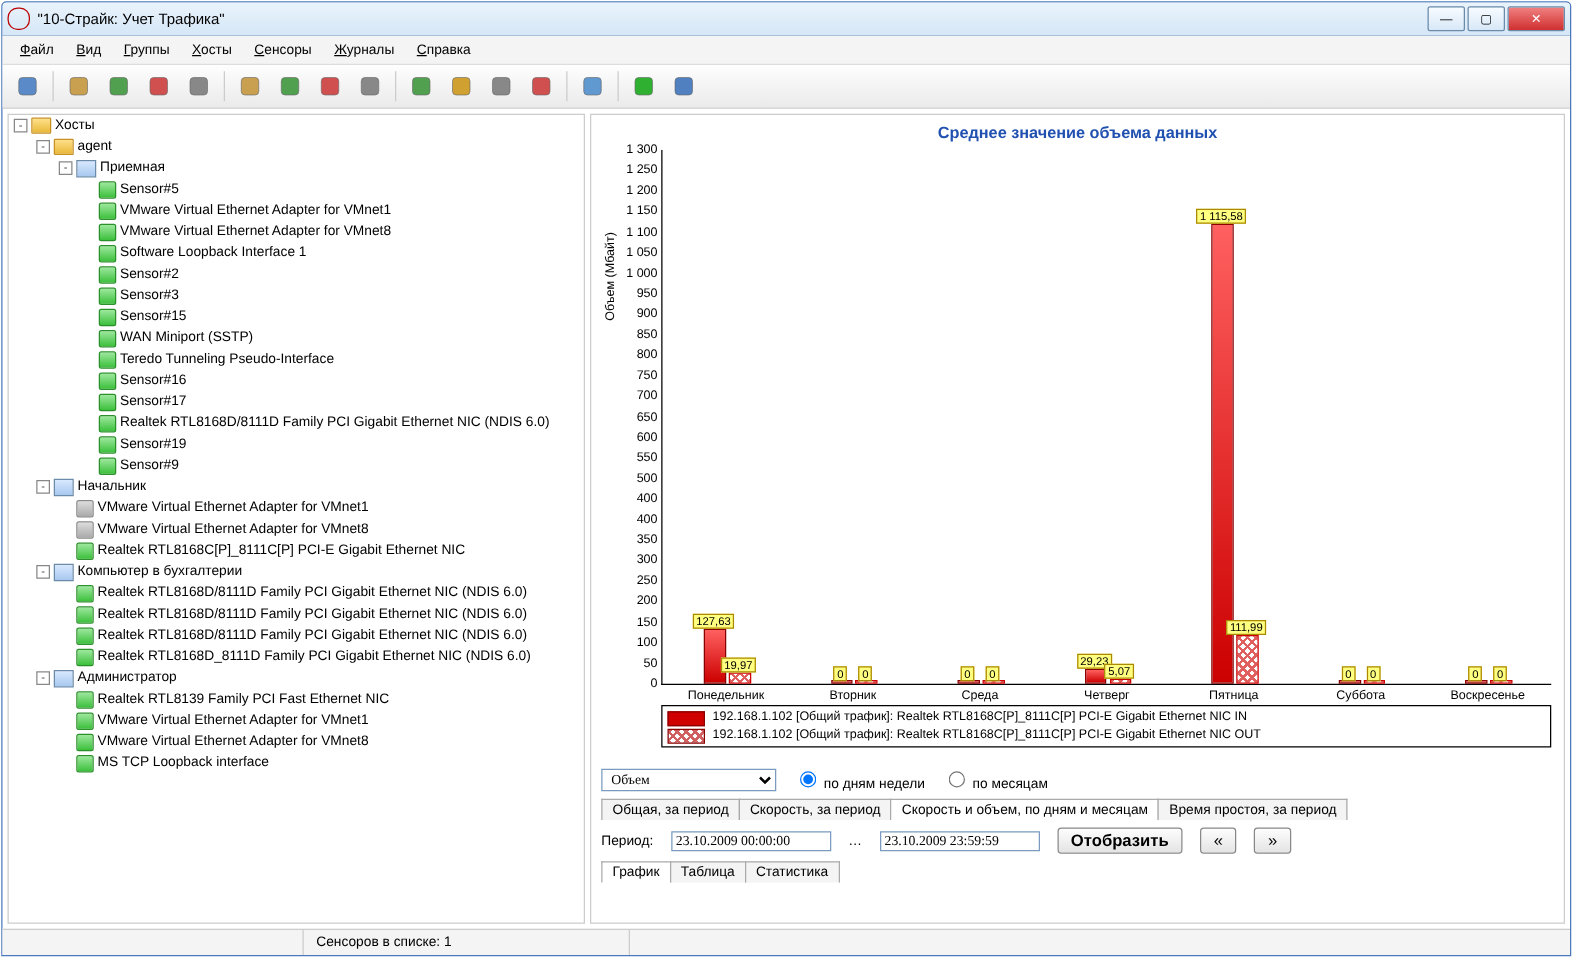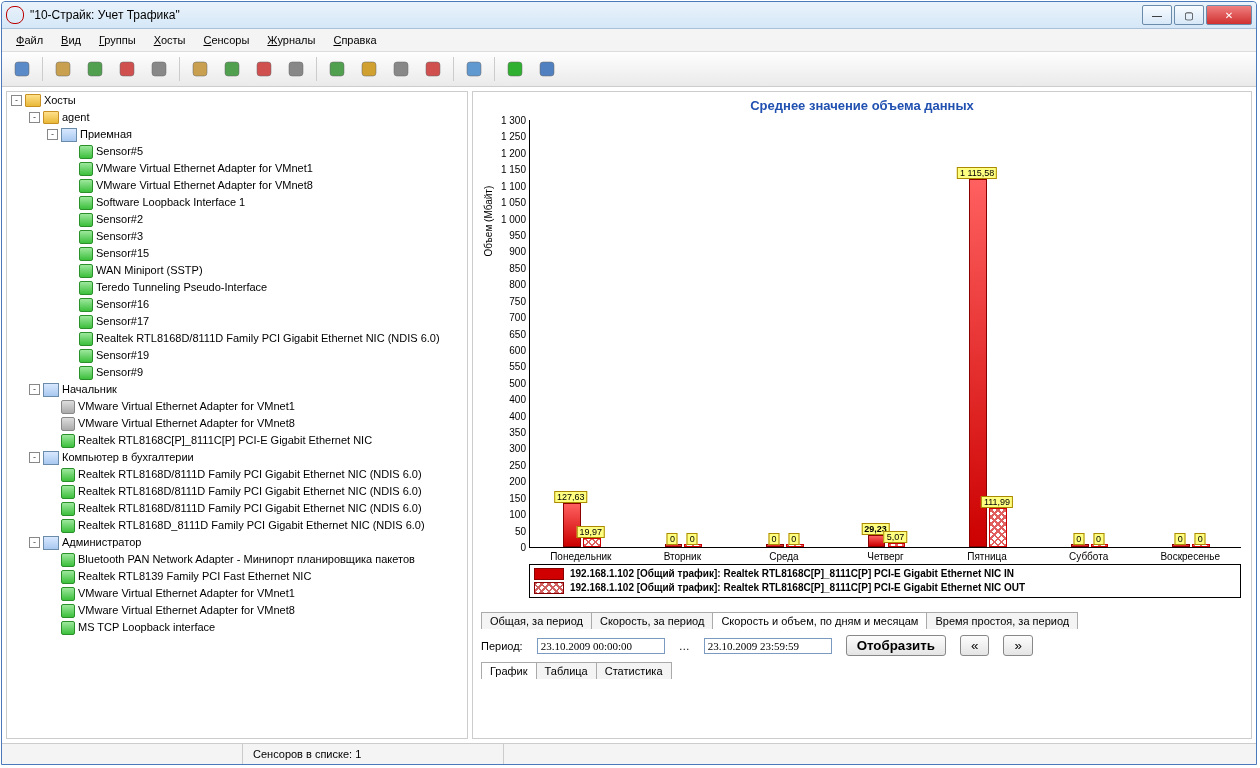--- a/index.html
+++ b/index.html
@@ -34,21 +34,21 @@
 .chart-title{text-align:center;font-weight:bold;color:#2050b0;font-size:13px;padding:6px 0 2px;}
 .chart-area{position:absolute;left:56px;right:10px;top:28px;bottom:190px;border-left:1px solid #000;border-bottom:1px solid #000;}
 .ylabel{position:absolute;left:4px;top:50%;transform:rotate(-90deg) translateX(50%);transform-origin:left top;font-size:10px;white-space:nowrap;}
 .ytick{position:absolute;right:100%;padding-right:4px;font-size:10px;transform:translateY(50%);}
 .xlab{position:absolute;top:100%;transform:translateX(-50%);padding-top:4px;font-size:10px;}
 .barlabel{position:absolute;background:#ffff80;border:1px solid #aa8800;font-size:9px;padding:0 2px;transform:translateX(-50%);white-space:nowrap;}
 .bar{position:absolute;bottom:0;}
 .bar.in{background:linear-gradient(#ff6060,#cc0000);border:1px solid #800;}
 .bar.out{background:#fff;border:1px solid #c00;background-image:repeating-linear-gradient(45deg,#e06060 0 2px,transparent 2px 5px),repeating-linear-gradient(-45deg,#e06060 0 2px,transparent 2px 5px);}
 .legend{position:absolute;left:56px;right:10px;bottom:140px;border:1px solid #000;padding:2px 4px;font-size:10px;background:#fff;}
-.legend .lrow{display:flex;align-items:center;gap:6px;line-height:14px;font-weight:bold;}
+.legend .lrow{display:flex;align-items:flex-end;gap:6px;line-height:14px;}
 .swatch{width:28px;height:10px;border:1px solid #800;}
 .swatch.in{background:#d00000;}
 .swatch.out{background:#fff;background-image:repeating-linear-gradient(45deg,#d06060 0 2px,transparent 2px 5px),repeating-linear-gradient(-45deg,#d06060 0 2px,transparent 2px 5px);}
 .controls{position:absolute;left:8px;right:8px;bottom:0;height:130px;font-size:11px;}
 .ctrlrow{display:flex;align-items:center;gap:14px;margin:6px 0;}
 select,input[type=text]{font:11px Tahoma;border:1px solid #7a9ac0;padding:1px 3px;background:#fff;}
 .tabs{display:flex;margin-top:4px;}
 .tab{border:1px solid #aaa;border-bottom:none;padding:2px 8px;background:#f4f4f4;margin-right:-1px;font-size:11px;cursor:pointer;}
 .tab.active{background:#fff;}
 .btn{border:1px solid #888;background:linear-gradient(#fdfdfd,#e4e4e4);padding:2px 10px;border-radius:3px;cursor:pointer;}
@@ -361,27 +361,20 @@
                   </li>
                 </ul>
               </li>
               <li>
                 <div class="row">
                   <span class="expander">-</span>
                   <span class="pcicon"></span>
                   <span>Администратор</span>
                 </div>
                 <ul>
-                  <li>
-                    <div class="row">
-                      <span class="noexp"></span>
-                      <span class="hosticon"></span>
-                      <span>Bluetooth PAN Network Adapter - Минипорт планировщика пакетов</span>
-                    </div>
-                  </li>
                   <li>
                     <div class="row">
                       <span class="noexp"></span>
                       <span class="hosticon"></span>
                       <span>Realtek RTL8139 Family PCI Fast Ethernet NIC</span>
                     </div>
                   </li>
                   <li>
                     <div class="row">
                       <span class="noexp"></span>
@@ -452,21 +445,21 @@
             <div class="barlabel" style="left: calc(20.0286%); bottom: calc(0% + 2px);">0</div>
             <div class="bar out" style="left: calc(21.7286%); width: 2.2%; height: 0.3%;"></div>
             <div class="barlabel" style="left: calc(22.8286%); bottom: calc(0% + 2px);">0</div>
             <div class="xlab" style="left: 35.7143%;">Среда</div>
             <div class="bar in" style="left: calc(33.2143%); width: 2.2%; height: 0.3%;"></div>
             <div class="barlabel" style="left: calc(34.3143%); bottom: calc(0% + 2px);">0</div>
             <div class="bar out" style="left: calc(36.0143%); width: 2.2%; height: 0.3%;"></div>
             <div class="barlabel" style="left: calc(37.1143%); bottom: calc(0% + 2px);">0</div>
             <div class="xlab" style="left: 50%;">Четверг</div>
             <div class="bar in" style="left: calc(47.5%); width: 2.2%; height: 2.24846%;"></div>
-            <div class="barlabel" style="left: calc(48.6%); bottom: calc(2.24846% + 2px); font-weight: bold;">29,23</div>
+            <div class="barlabel" style="left: calc(48.6%); bottom: calc(2.24846% + 2px);">29,23</div>
             <div class="bar out" style="left: calc(50.3%); width: 2.2%; height: 0.39%;"></div>
             <div class="barlabel" style="left: calc(51.4%); bottom: calc(0.39% + 2px);">5,07</div>
             <div class="xlab" style="left: 64.2857%;">Пятница</div>
             <div class="bar in" style="left: calc(61.7857%); width: 2.2%; height: 85.8138%;"></div>
             <div class="barlabel" style="left: calc(62.8857%); bottom: calc(85.8138% + 2px);">1 115,58</div>
             <div class="bar out" style="left: calc(64.5857%); width: 2.2%; height: 8.61462%;"></div>
             <div class="barlabel" style="left: calc(65.6857%); bottom: calc(8.61462% + 2px);">111,99</div>
             <div class="xlab" style="left: 78.5714%;">Суббота</div>
             <div class="bar in" style="left: calc(76.0714%); width: 2.2%; height: 0.3%;"></div>
             <div class="barlabel" style="left: calc(77.1714%); bottom: calc(0% + 2px);">0</div>
@@ -483,20 +476,25 @@
               <span class="swatch in"></span>
               <span>192.168.1.102 [Общий трафик]: Realtek RTL8168C[P]_8111C[P] PCI-E Gigabit Ethernet NIC IN</span>
             </div>
             <div class="lrow">
               <span class="swatch out"></span>
               <span>192.168.1.102 [Общий трафик]: Realtek RTL8168C[P]_8111C[P] PCI-E Gigabit Ethernet NIC OUT</span>
             </div>
           </div>
 
         <div class="controls">
+          <div class="ctrlrow">
+            <select style="width:140px;"><option>Объем</option></select>
+            <label><input type="radio" checked="" style=""> <span>по дням недели</span></label>
+            <label><input type="radio" style=""> <span>по месяцам</span></label>
+          </div>
           <div class="tabs" id="midtabs">
               <div class="tab">Общая, за период</div>
               <div class="tab">Скорость, за период</div>
               <div class="tab active">Скорость и объем, по дням и месяцам</div>
               <div class="tab">Время простоя, за период</div>
             </div>
           <div class="ctrlrow">
             <span>Период:</span>
             <input type="text" style="width: 120px;" value="23.10.2009 00:00:00">
             <span>…</span>

